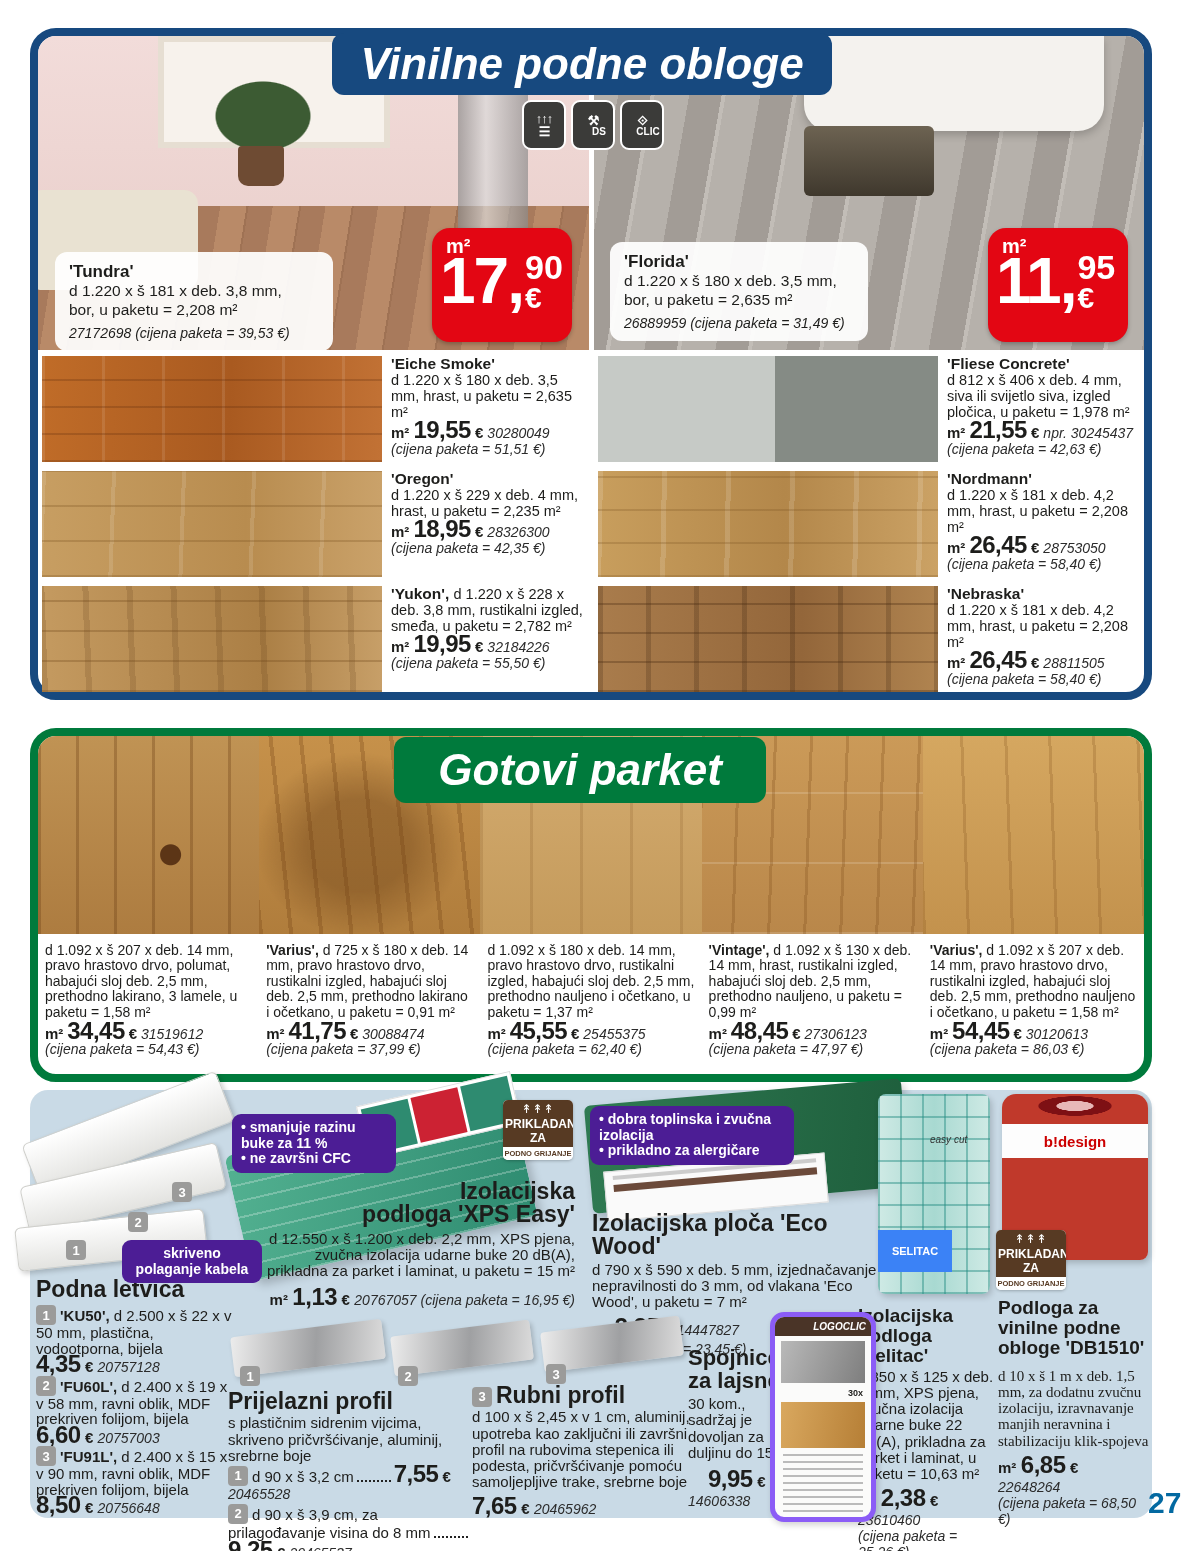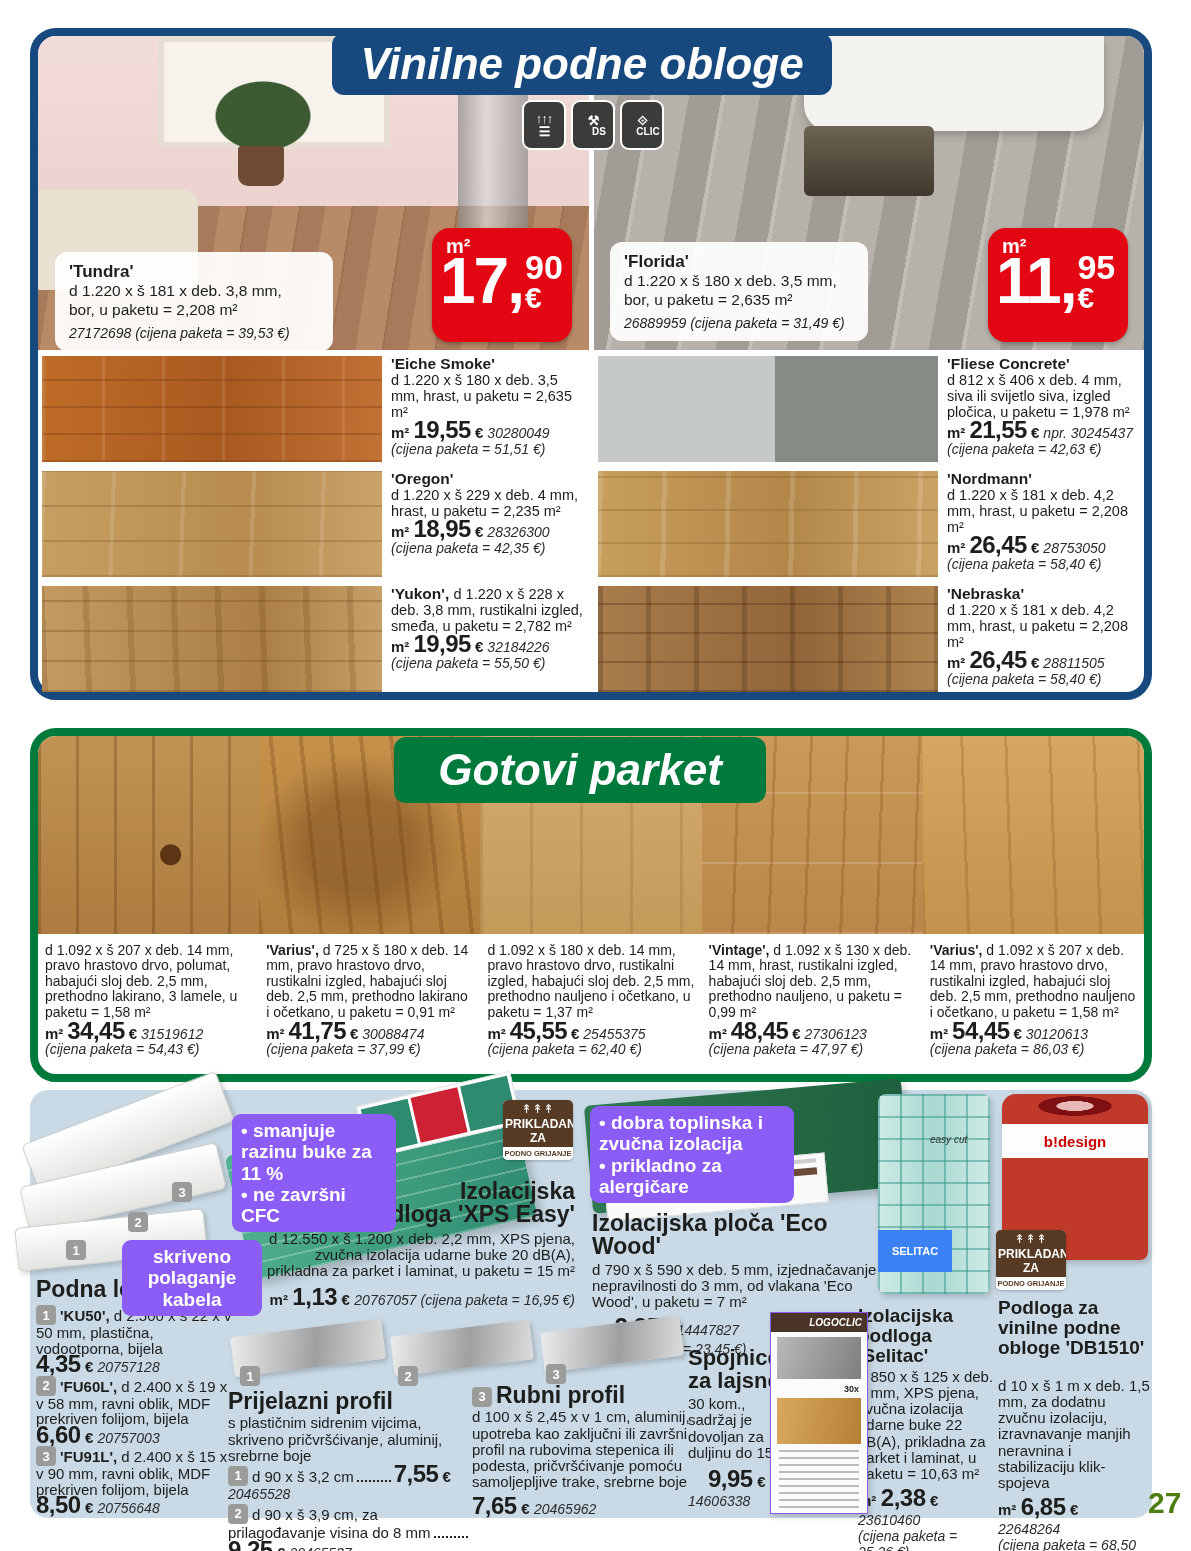--- a/index.html
+++ b/index.html
@@ -114,22 +114,22 @@
   .pkcol:nth-child(5) .pkimg{border-radius:0 18px 0 0;background-image:repeating-linear-gradient(88deg,rgba(120,70,20,.22) 0 3px,transparent 3px 44px),linear-gradient(180deg,#d5a760,#c3924d);}
   .pktxt{padding:9px 7px 0 7px;font-size:14px;line-height:15.4px;}
   .pktxt .pricel{margin-top:3px;}
 
   
   .sec3{position:absolute;left:30px;top:1090px;width:1122px;height:428px;
     background:#c9dae6;border-radius:18px;}
   .nbadge{display:inline-flex;width:20px;height:20px;background:#9b9b9a;color:#fff;
     border-radius:4px;font-size:13px;font-weight:bold;align-items:center;justify-content:center;
     vertical-align:2px;margin-right:4px;}
-  .redbox{position:absolute;background:#8b5cf6;color:#fff;font-weight:bold;
-    border-radius:9px;padding:6px 9px;font-size:19px;line-height:1.12;z-index:10;}
+  .redbox{position:absolute;background:#4c1d95;color:#fff;font-weight:bold;
+    border-radius:9px;padding:6px 9px;font-size:14px;line-height:1.12;z-index:10;}
   .h24{font-size:23px;font-weight:bold;line-height:1.02;}
   .h20{font-size:19px;font-weight:bold;line-height:1.05;}
   .d15{font-size:15px;line-height:16.2px;}
   .bp22{font-size:24px;font-weight:bold;letter-spacing:-.5px;}
   .leader{display:inline-block;width:34px;border-bottom:2px dotted #222;height:.8em;margin:0 3px;}
 
   .skbar{position:absolute;background:linear-gradient(#ffffff,#e3e3e0);border:1px solid #cfcfcb;
     border-radius:6px;box-shadow:2px 3px 5px rgba(0,0,0,.18);}
   .alu{position:absolute;height:40px;border-radius:4px;transform:rotate(-7deg);
     background:linear-gradient(100deg,#ececec,#9fa0a2 55%,#dcdcdc);box-shadow:2px 3px 5px rgba(0,0,0,.2);}
@@ -167,29 +167,29 @@
   .easycut{position:absolute;left:900px;top:44px;font-size:10px;font-style:italic;color:#333;z-index:5;}
 
   .rollRed{position:absolute;left:972px;top:4px;width:146px;height:166px;border-radius:14px 14px 8px 8px;
     background:
       radial-gradient(ellipse 60px 16px at 50% 12px,#e8b8b8 0 30%,#7e1014 32% 60%,#c0392b 62%),
       linear-gradient(90deg,#b01218,#e04a43 45%,#8e0d12);box-shadow:2px 3px 6px rgba(0,0,0,.2);}
   .rollLbl{position:absolute;left:972px;top:34px;width:146px;height:34px;background:#fdfdfd;
     display:flex;align-items:center;justify-content:center;font-weight:bold;font-size:15px;color:#c00;z-index:5;}
 
   .logbox{position:absolute;left:740px;top:222px;width:96px;height:200px;background:#fbfbfa;
-    border:1px solid #8b5cf6;border-radius:0;box-shadow:2px 3px 6px rgba(0,0,0,.18);overflow:hidden;z-index:4;}
+    border:5px solid #8b5cf6;border-radius:14px;box-shadow:2px 3px 6px rgba(0,0,0,.18);overflow:hidden;z-index:4;}
   .logbox .band{background:#4a3427;color:#fff;font-weight:bold;font-style:italic;font-size:10px;
     text-align:right;padding:4px 5px;}
   .logbox .ph1{margin:5px 6px;height:42px;background:linear-gradient(110deg,#b9b9b9,#7e7e7e);}
   .logbox .cnt{font-size:9px;font-weight:bold;text-align:right;padding-right:8px;}
   .logbox .ph2{margin:4px 6px;height:46px;background:linear-gradient(100deg,#d9a85f,#b67f36);}
   .logbox .lines{margin:4px 8px;height:60px;background:repeating-linear-gradient(0deg,#bbb 0 2px,transparent 2px 7px);}
 
-  .pagenum{position:absolute;left:1148px;top:1486px;color:#4d7c0f;font-weight:bold;font-size:30px;}
+  .pagenum{position:absolute;left:1148px;top:1486px;color:#0369a1;font-weight:bold;font-size:30px;}
 </style>
 </head>
 <body>
 
 <div class="sec1">
   <div class="hero">
     <div class="photo left">
       <div class="wallpink"></div>
       <div class="winframe"></div>
       <div class="floorL"></div>
@@ -479,20 +479,20 @@
   <div class="rollLbl">b!design</div>
   <div class="hb" style="left:966px;top:140px;">
     <div class="top">
         <div class="glyph">↟↟↟</div>
       <div class="t1">PRIKLADAN ZA</div>
       </div>
     <div class="t2">PODNO GRIJANJE</div>
   </div>
   <div class="abs" style="left:968px;top:208px;width:152px;">
     <div class="h20">Podloga za vinilne podne obloge 'DB1510'</div>
-    <div class="d15" style="margin-top:20px;">d 10 x š 1 m x deb. 1,5 mm, za dodatnu zvučnu izolaciju, izravnavanje manjih neravnina i stabilizaciju klik-spojeva</div>
+    <div class="d15" style="margin-top:10px;font-family:Liberation Serif, serif;">d 10 x š 1 m x deb. 1,5 mm, za dodatnu zvučnu izolaciju, izravnavanje manjih neravnina i stabilizaciju klik-spojeva</div>
     <div style="margin-top:2px;"><span class="u2">m²</span> <span class="bp">6,85</span> <span class="eur">€</span></div>
     <div class="art">22648264</div>
     <div class="pack">(cijena paketa = 68,50 €)</div>
   </div>
 </div>
 
 <div class="pagenum">27</div>
 
 </body></html>

